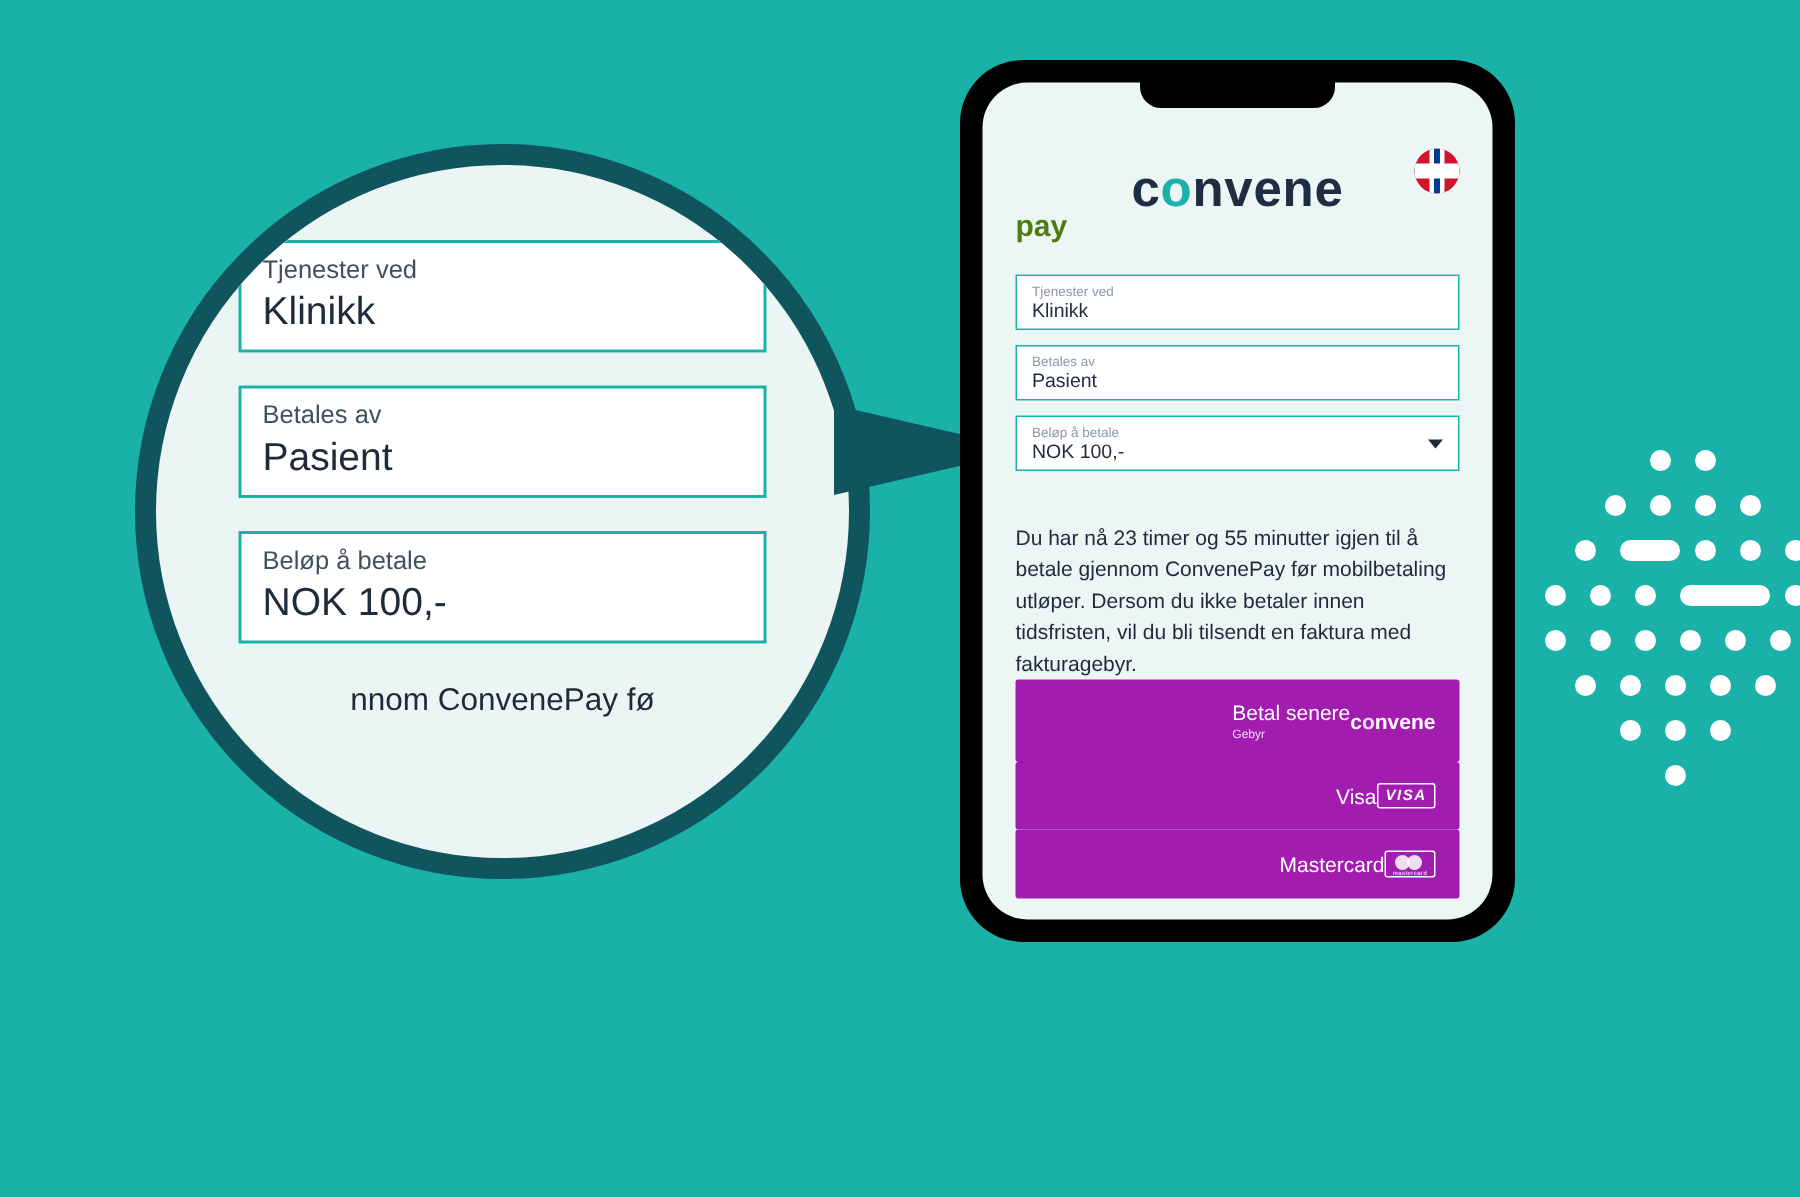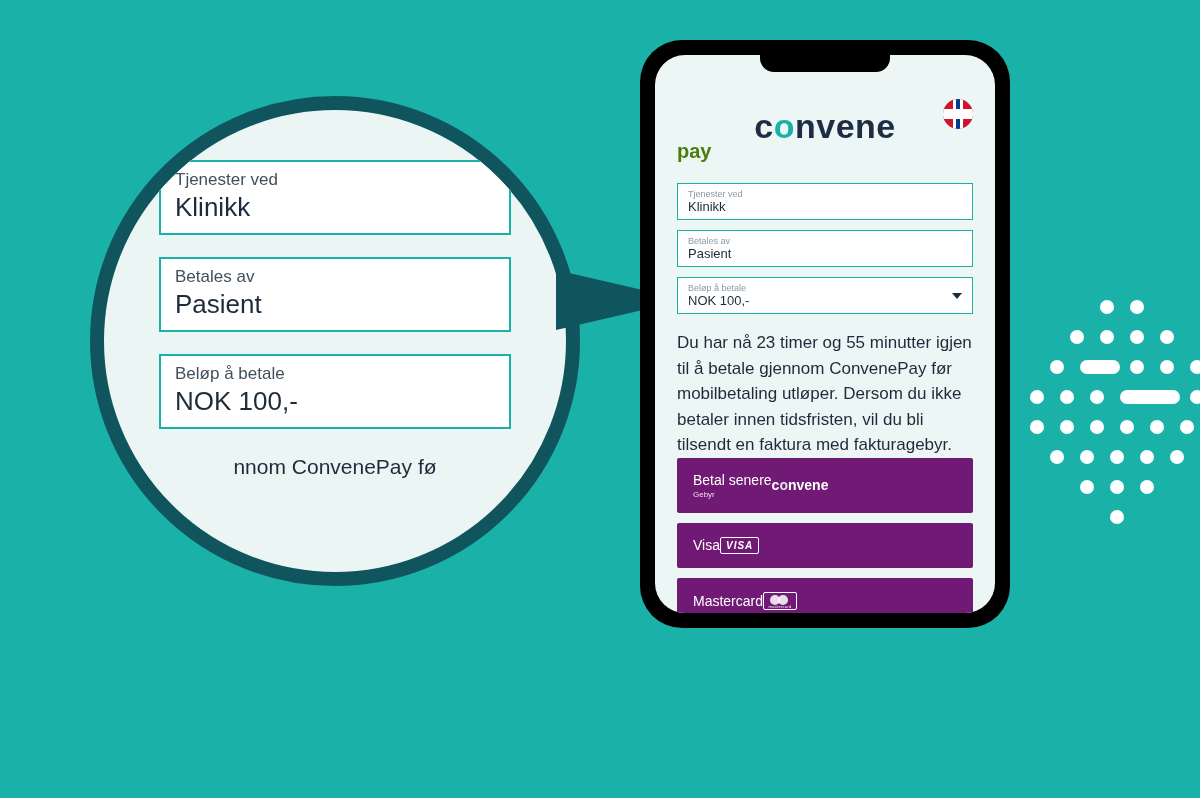--- a/index.html
+++ b/index.html
@@ -105,43 +105,43 @@
   .field .val { font-size: 13px; color: #1d2b3a; font-weight: 500; }
   .field .chev {
     position: absolute; right: 10px; top: 50%; transform: translateY(-50%);
     width: 0; height: 0;
     border-left: 5px solid transparent;
     border-right: 5px solid transparent;
     border-top: 6px solid #1d2b3a;
   }
 
   .info {
-    font-size: 17px;
+    font-size: 14px;
     line-height: 1.5;
-    margin-top: 16px;
+    margin-top: 34px;
     color: #1d2b3a;
   }
 
   .section-title {
     font-size: 13px;
     font-weight: 700;
     margin-top: 22px;
     margin-bottom: 14px;
     color: #1d2b3a;
   }
 
   .paybtn {
-    background: #701a75;
+    background: #a21caf;
     color: #fff;
     padding: 14px 16px;
     font-size: 14px;
     font-weight: 500;
-    margin-bottom: 10px;
+    margin-bottom: 0;
     display: flex;
-    justify-content: flex-start;
+    justify-content: flex-end;
     align-items: center;
     cursor: pointer;
     border-radius: 2px;
   }
   .paybtn .sub {
     display:block; font-size: 8px; opacity: .85; margin-top: 2px;
   }
 
   .badge {
     border: 1.5px solid #fff;

